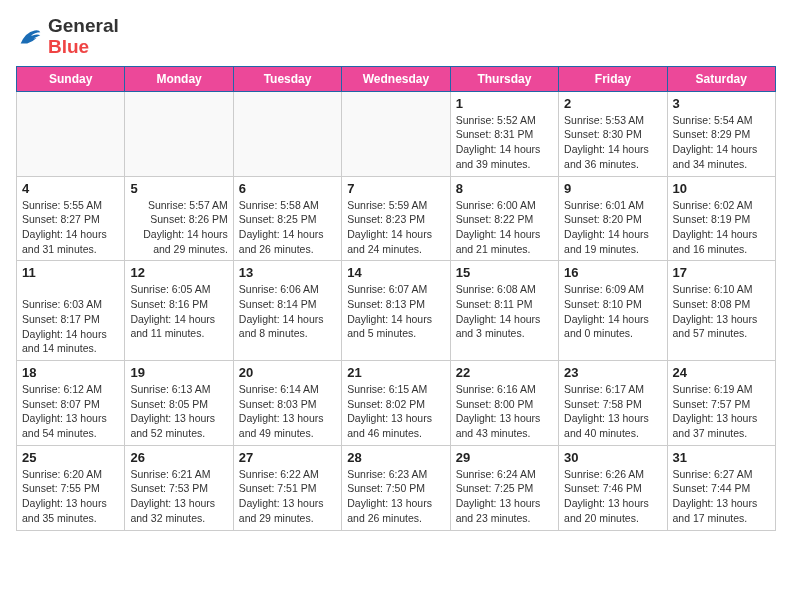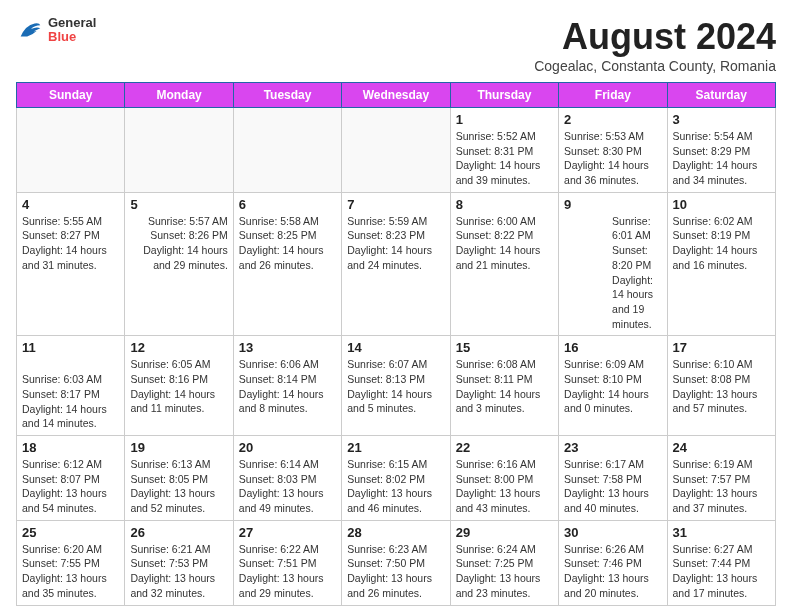--- a/index.html
+++ b/index.html
@@ -15,21 +15,21 @@
       justify-content: space-between;
       align-items: flex-start;
       margin-bottom: 8px;
     }
     .logo {
       display: flex;
       align-items: center;
       gap: 4px;
     }
     .logo-text {
-      font-size: 13px;
+      font-size: 19px;
       font-weight: bold;
       line-height: 1.1;
     }
     .logo-text .general { color: #333; }
     .logo-text .blue { color: #ef4444; }
     .logo-bird {
       width: 28px;
       height: 28px;
     }
     .title-block {
@@ -43,21 +43,21 @@
     .location {
       font-size: 14px;
       color: #444;
     }
     .calendar {
       width: 100%;
       border-collapse: collapse;
       font-size: 11px;
     }
     .calendar th {
-      background: #d946ef;
+      background: #ec4899;
       color: #fff;
       text-align: center;
       padding: 5px 2px;
       font-size: 12px;
       border: 1px solid #2165a8;
     }
     .calendar td {
       border: 1px solid #ccc;
       vertical-align: top;
       padding: 4px 5px;
@@ -90,24 +90,20 @@
 <div class="header">
   <div class="logo">
     <svg class="logo-bird" viewBox="0 0 30 30" xmlns="http://www.w3.org/2000/svg">
       <path d="M5 22 Q10 10 20 8 Q25 7 26 10 Q20 10 16 14 Q22 11 26 13 Q20 15 15 20 Q18 16 22 16 Q18 20 12 22 Z" fill="#1a6cb5"></path>
     </svg>
     <div class="logo-text">
       <span class="general">General</span><br>
       <span class="blue">Blue</span>
     </div>
   </div>
-  <div class="title-block">
-    <div class="month-year">August 2024</div>
-    <div class="location">Cogealac, Constanta County, Romania</div>
-  </div>
 </div>
 
 <table class="calendar">
   <thead>
     <tr id="weekday-header">
         <th>Sunday</th>
         <th>Monday</th>
         <th>Tuesday</th>
         <th>Wednesday</th>
         <th>Thursday</th>
@@ -174,21 +170,21 @@
         </td>
         <td>
           <span class="day-num">8</span>
           <div class="day-info" style="white-space: pre-line;">Sunrise: 6:00 AM
 Sunset: 8:22 PM
 Daylight: 14 hours
 and 21 minutes.</div>
         </td>
         <td>
           <span class="day-num">9</span>
-          <div class="day-info" style="white-space: pre-line; margin-left: 48px;">Sunrise: 6:01 AM
+          <div class="day-info" style="white-space: pre-line;">Sunrise: 6:01 AM
 Sunset: 8:20 PM
 Daylight: 14 hours
 and 19 minutes.</div>
         </td>
         <td>
           <span class="day-num">10</span>
           <div class="day-info" style="white-space: pre-line;">Sunrise: 6:02 AM
 Sunset: 8:19 PM
 Daylight: 14 hours
 and 16 minutes.</div>

